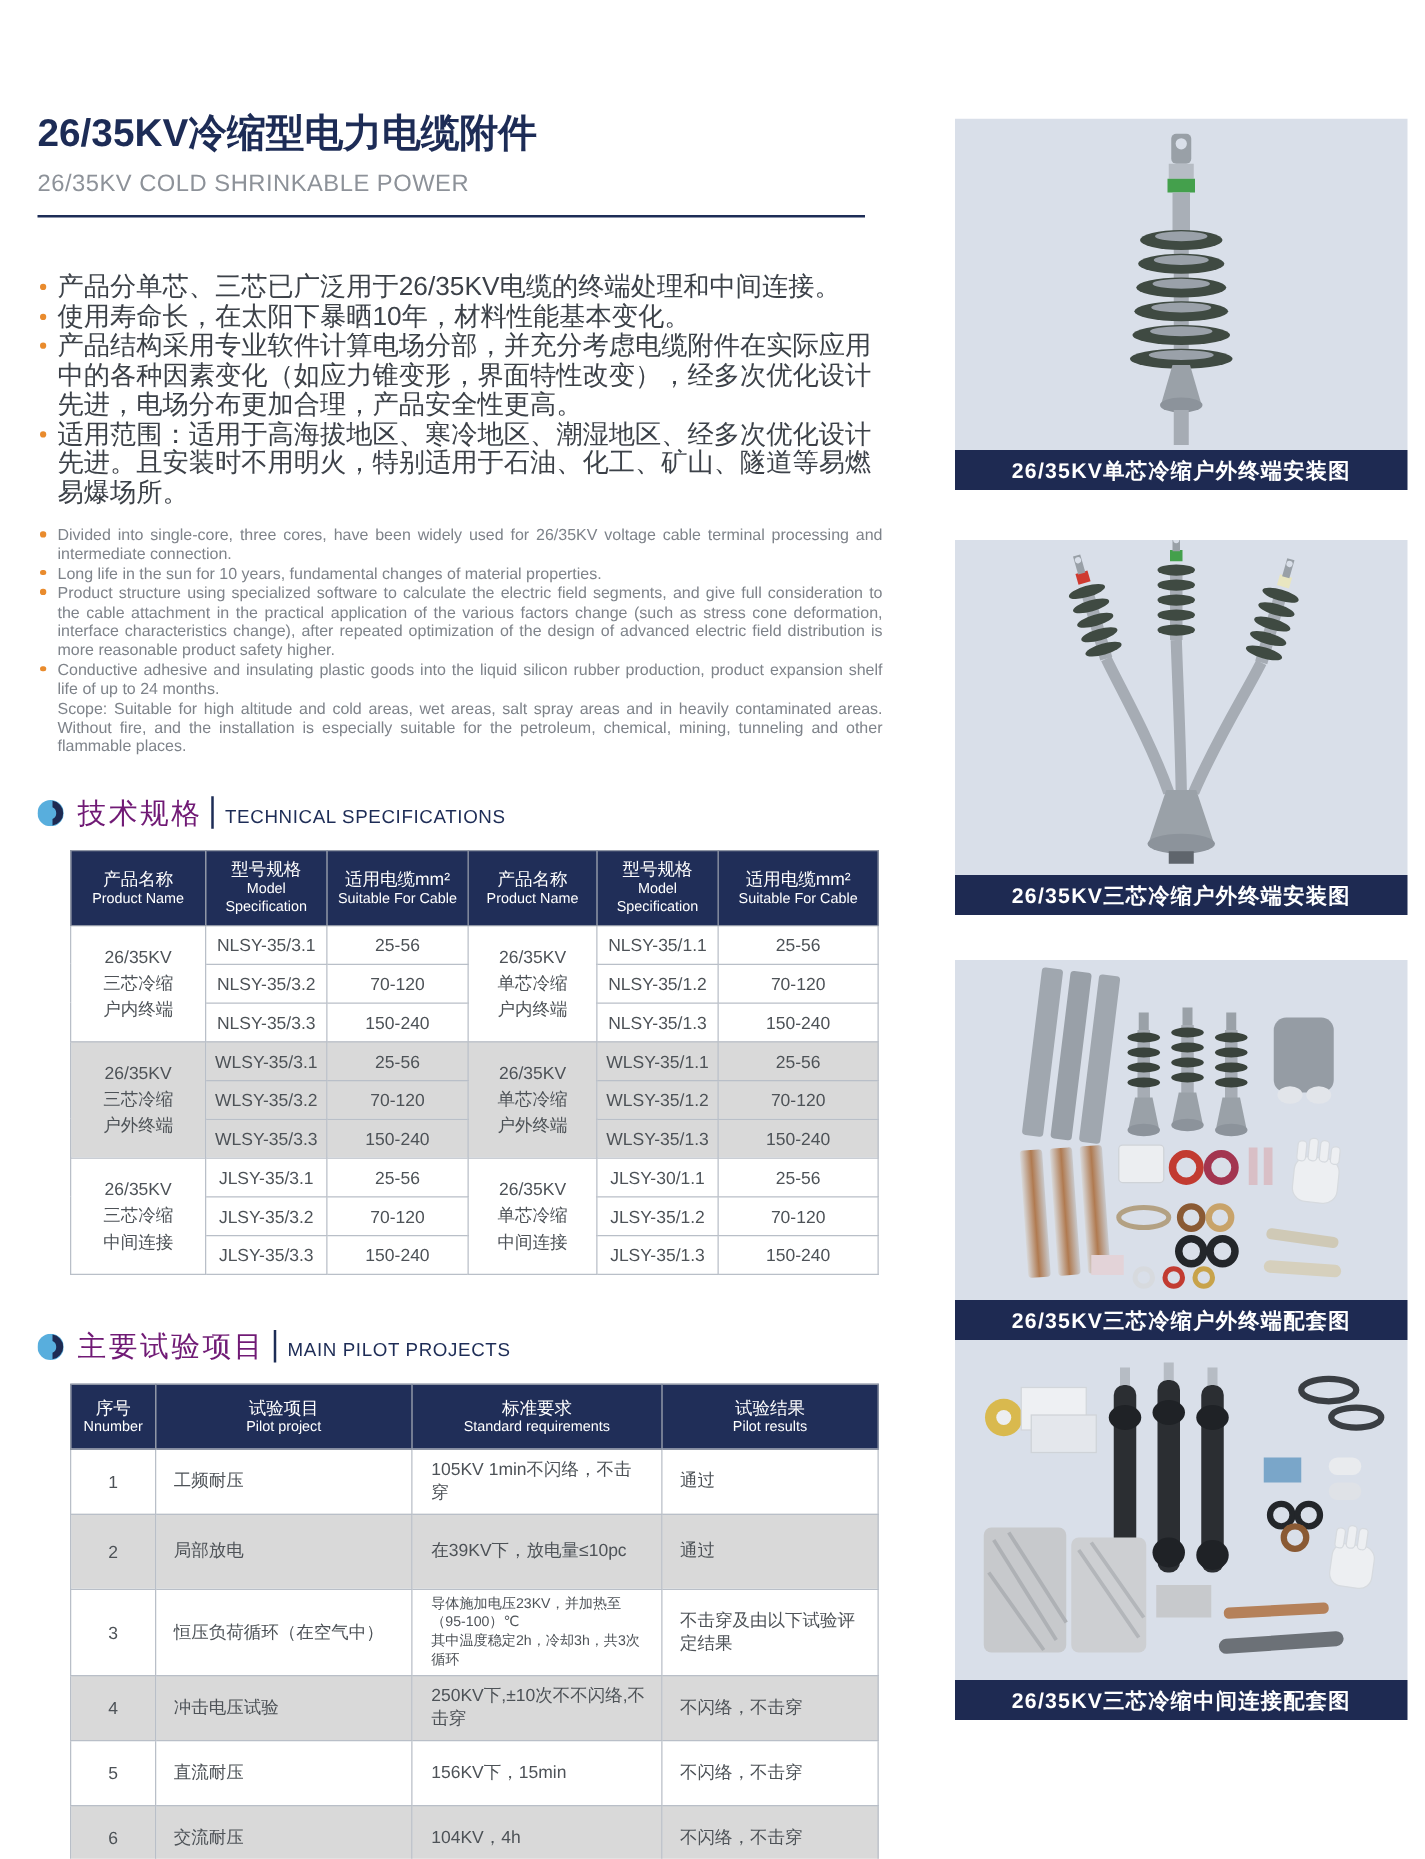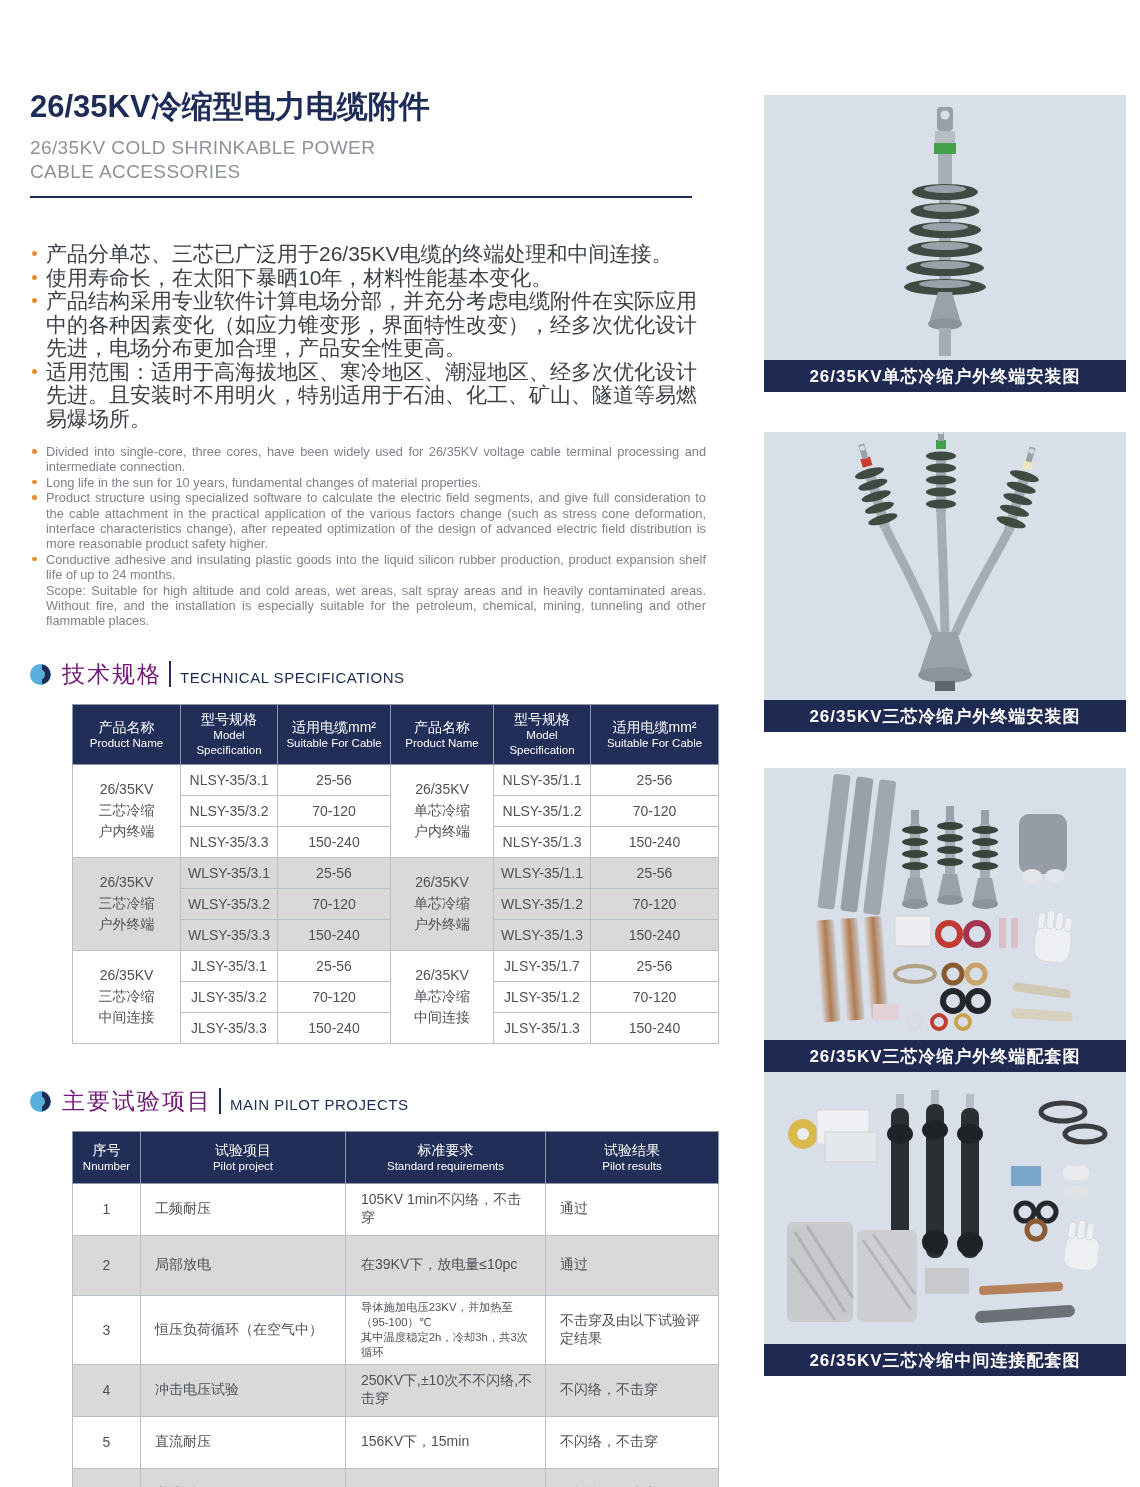--- a/index.html
+++ b/index.html
@@ -23,21 +23,21 @@
   .en-list li::before{content:"";position:absolute;left:2px;top:5px;width:4.5px;height:4.5px;border-radius:50%;background:#e98b2d}
   .en-scope{padding-left:16px;font-size:12.8px;line-height:15.4px;color:#7e838a;text-align:justify}
 
   .sec-head{margin-top:30px;display:flex;align-items:center}
   .sec-head .ico{width:21px;height:21px;margin-right:11px;flex:0 0 auto}
   .sec-zh{font-size:23px;font-weight:normal;color:#701a75;letter-spacing:2px}
   .sec-bar{width:2px;height:26px;background:#1d2c56;margin:0 9px 0 7px}
   .sec-en{font-size:15px;color:#1d2c56;letter-spacing:.5px;padding-top:6px}
   .sec-head.second{margin-top:42px}
 
-  table{border-collapse:collapse;table-layout:fixed;margin:14px 0 0 42px;width:646px}
+  table{border-collapse:collapse;table-layout:fixed;margin:14px 0 0 26px;width:646px}
   th{background:#202e58;color:#fff;font-weight:normal;border:1px solid #8f96a5;text-align:center;vertical-align:middle}
   td{border:1px solid #b9bfc8;color:#4d5257;font-size:14px;text-align:center;vertical-align:middle;background:#fff}
   .h-zh{font-size:14px;line-height:18px}
   .h-en{font-size:11.5px;line-height:15px}
   .spec th{height:60px}
   .spec td{height:31px;padding:2px}
   tr.shade td{background:#d9d9d9}
   .ml{white-space:pre-line}
   .prod{line-height:21px}
 
@@ -60,21 +60,20 @@
   .gap40{margin-bottom:40px}.gap36{margin-bottom:36px}.gap33{}
 </style>
 </head>
 <body>
 
 <div class="left-col">
 
   <div class="title-zh">26/35KV冷缩型电力电缆附件</div>
   <div class="title-en">
     <div>26/35KV COLD SHRINKABLE POWER</div>
-    <div>CABLE ACCESSORIES</div>
   </div>
   <div class="head-rule"></div>
 
   <ul class="zh-list">
     <li>产品分单芯、三芯已广泛用于26/35KV电缆的终端处理和中间连接。</li>
     <li>使用寿命长，在太阳下暴晒10年，材料性能基本变化。</li>
     <li>产品结构采用专业软件计算电场分部，并充分考虑电缆附件在实际应用中的各种因素变化（如应力锥变形，界面特性改变），经多次优化设计先进，电场分布更加合理，产品安全性更高。</li>
     <li>适用范围：适用于高海拔地区、寒冷地区、潮湿地区、经多次优化设计先进。且安装时不用明火，特别适用于石油、化工、矿山、隧道等易燃易爆场所。</li>
   </ul>
 
@@ -184,21 +183,21 @@
       </tr>
       <tr>
         <td class="prod ml" rowspan="3">26/35KV
 三芯冷缩
 中间连接</td>
         <td>JLSY-35/3.1</td>
         <td>25-56</td>
         <td class="prod ml" rowspan="3">26/35KV
 单芯冷缩
 中间连接</td>
-        <td>JLSY-35/1.7</td>
+        <td>JLSY-30/1.1</td>
         <td>25-56</td>
       </tr>
       <tr>
         <td>JLSY-35/3.2</td>
         <td>70-120</td>
         <td>JLSY-35/1.2</td>
         <td>70-120</td>
       </tr>
       <tr>
         <td>JLSY-35/3.3</td>

